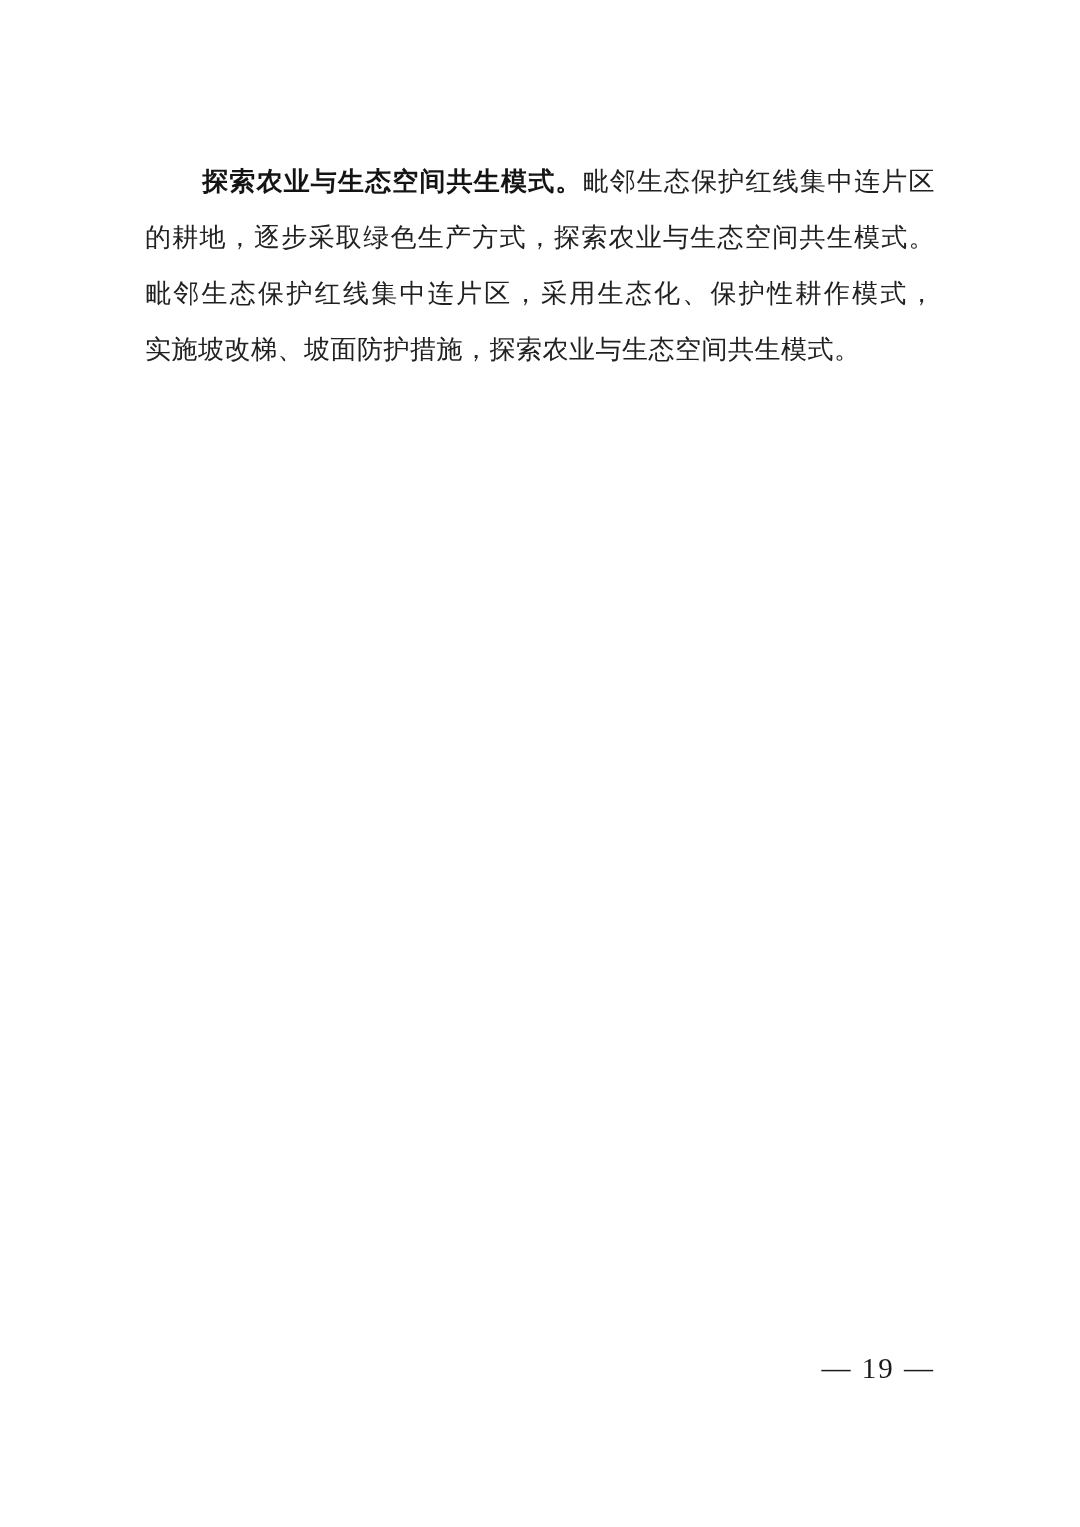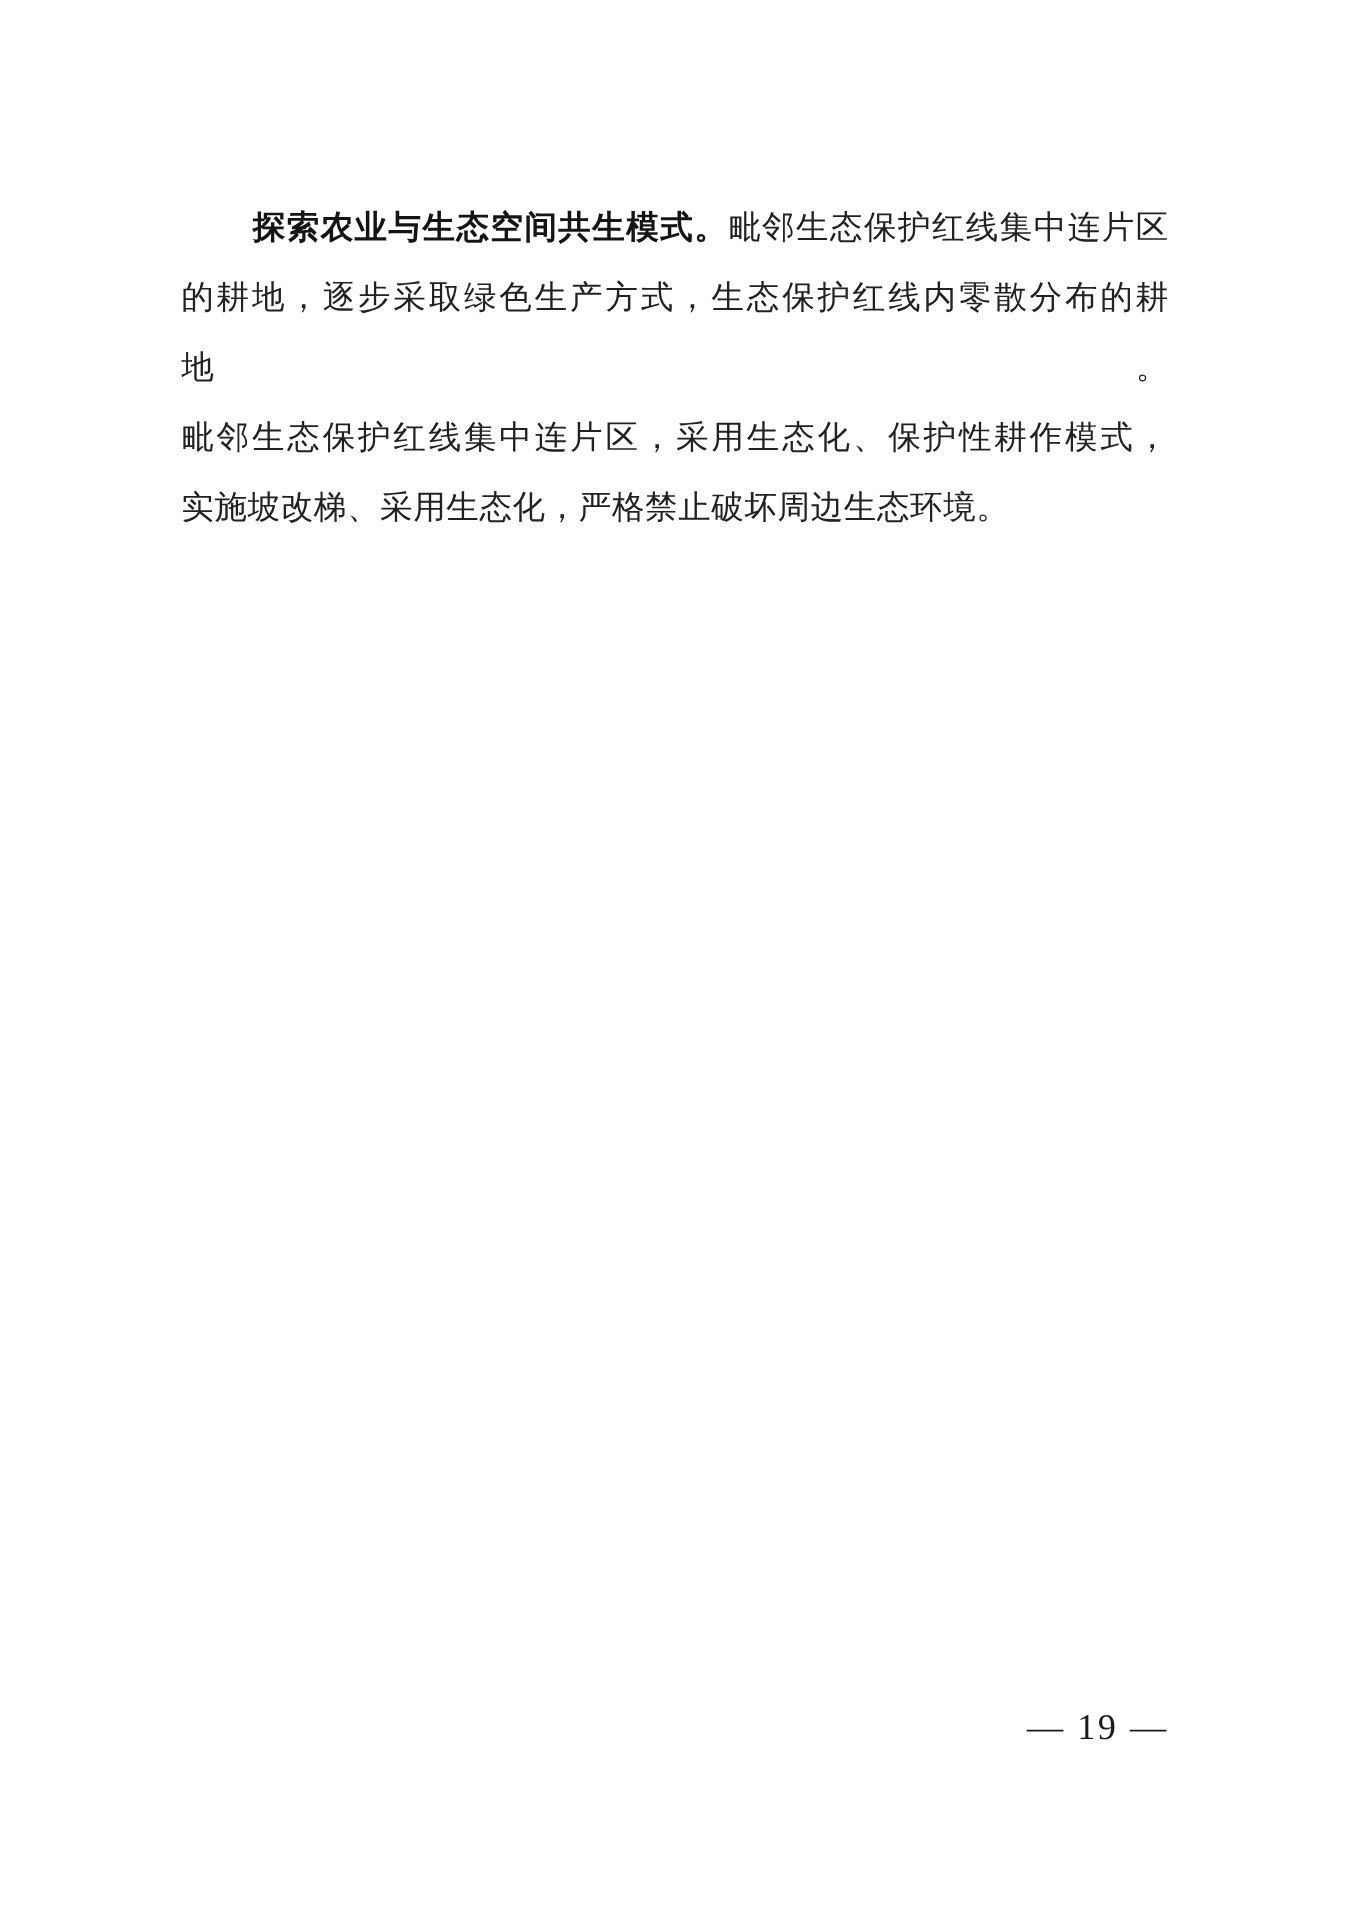--- a/index.html
+++ b/index.html
@@ -45,35 +45,34 @@
   .footer {
     position: absolute;
     left: 145px;
     top: 1352px;
     width: 790px;
     text-align: right;
     font-size: 29px;
     color: #1b1b1b;
     letter-spacing: 2px;
     font-family: "Liberation Serif", serif;
-    margin-top: 14px;
   }
 </style>
 </head>
 <body>
 
 <div class="page">
 
   <div class="body-text">
     <div class="line fill indent"><span class="bold-lead">探索农业与生态空间共生模式。</span><span>毗邻生态保护红线集中连片区</span></div>
 
-    <div class="line fill"><span>的耕地，逐步采取绿色生产方式，生态保护红线内零散分布的耕地。</span></div>
+    <div class="line fill"><span>的耕地，逐步采取绿色生产方式，探索农业与生态空间共生模式。</span></div>
 
     <div class="line fill"><span>毗邻生态保护红线集中连片区，采用生态化、保护性耕作模式，</span></div>
 
-    <div class="line"><span>实施坡改梯、采用生态化，严格禁止破坏周边生态环境。</span></div>
+    <div class="line"><span>实施坡改梯、坡面防护措施，探索农业与生态空间共生模式。</span></div>
   </div>
 
   <div class="footer">
     <span>— 19 —</span>
   </div>
 
 </div>
 
 </body></html>

